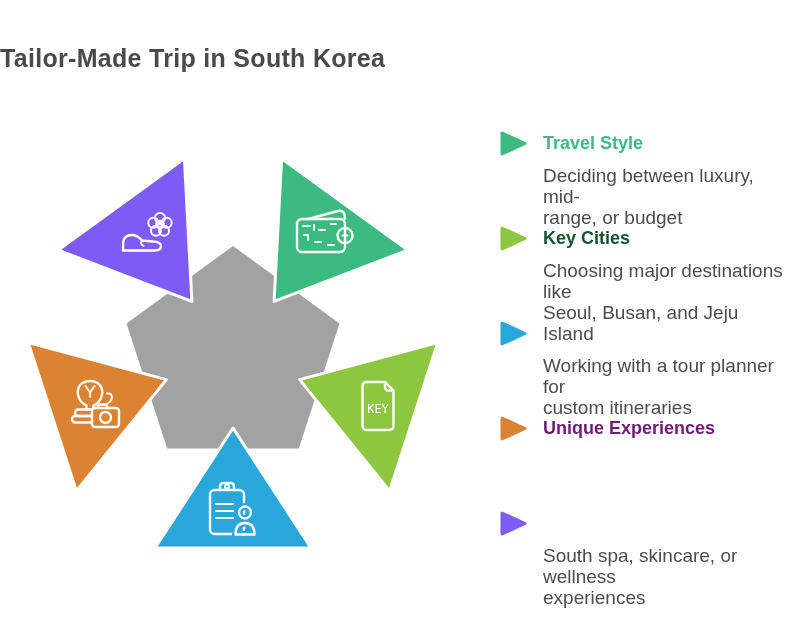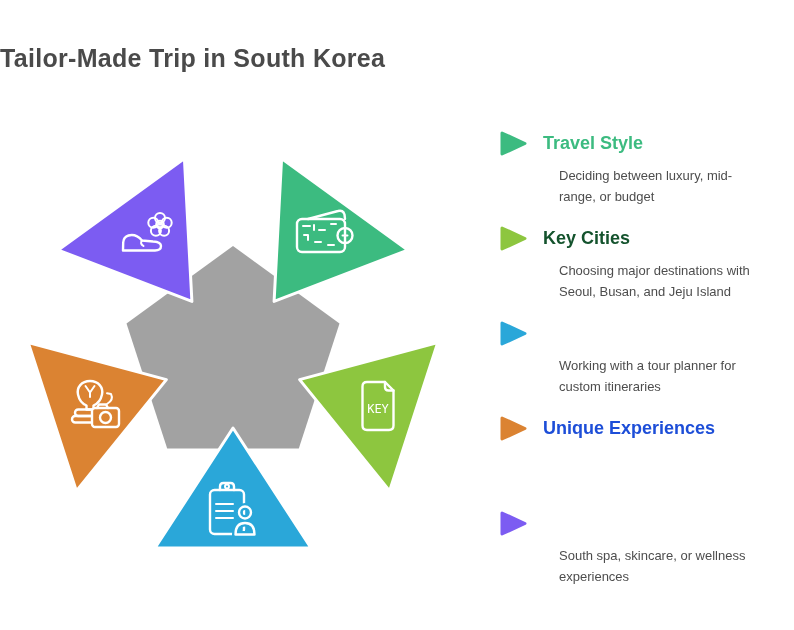--- a/index.html
+++ b/index.html
@@ -13,21 +13,21 @@
   }
   .diagram{position:absolute;left:0;top:130px;}
   .icn{stroke:#ffffff;fill:none;stroke-width:2.4;stroke-linecap:round;stroke-linejoin:round;}
   .icn-thin{stroke:#ffffff;fill:none;stroke-width:2;stroke-linecap:round;stroke-linejoin:round;}
   .tri{stroke:#ffffff;stroke-width:3;stroke-linejoin:round;}
   .legend{position:absolute;left:500px;top:4px;width:294px;height:630px;}
   .legend-item{position:absolute;left:0;width:294px;}
   .legend-head{display:flex;align-items:center;}
   .legend-bullet{flex:0 0 auto;display:block;}
   .legend-label{margin-left:16px;font-size:18px;font-weight:bold;line-height:25px;white-space:nowrap;}
-  .legend-desc{margin-left:59px;margin-top:9px;font-size:13px;line-height:21px;color:#4d4d4d;white-space:pre-line;}
+  .legend-desc{margin-left:43px;margin-top:9px;font-size:19px;line-height:21px;color:#4d4d4d;white-space:pre-line;}
   .key-text{font-family:"DejaVu Sans Mono", monospace;font-size:12px;fill:#ffffff;stroke:none;}
 </style>
 </head>
 <body>
 
 <h1 class="page-title">Tailor-Made Trip in South Korea</h1>
 
 <svg class="diagram" width="470" height="445" viewBox="0 0 470 445" xmlns="http://www.w3.org/2000/svg">
 
   <polygon points="233,116 339.5,193.4 298.8,318.6 167.2,318.6 126.5,193.4" fill="#a2a2a2"></polygon>
@@ -117,40 +117,40 @@
 range, or budget</div>
   </div>
 
   <div class="legend-item" style="top:222px;">
     <div class="legend-head">
       <svg class="legend-bullet" width="27" height="25" viewBox="0 0 27 25">
         <polygon points="2,2 25,12.5 2,23" stroke-linejoin="round" stroke-width="3" fill="#8dc63f" stroke="#8dc63f"></polygon>
       </svg>
       <div class="legend-label" style="color: #14532d;">Key Cities</div>
     </div>
-    <div class="legend-desc">Choosing major destinations with
+    <div class="legend-desc">Choosing major destinations like
 Seoul, Busan, and Jeju Island</div>
   </div>
 
   <div class="legend-item" style="top:317px;">
     <div class="legend-head">
       <svg class="legend-bullet" width="27" height="25" viewBox="0 0 27 25">
         <polygon points="2,2 25,12.5 2,23" stroke-linejoin="round" stroke-width="3" fill="#2aa7d9" stroke="#2aa7d9"></polygon>
       </svg>
     </div>
     <div class="legend-desc">Working with a tour planner for
 custom itineraries</div>
   </div>
 
   <div class="legend-item" style="top:412px;">
     <div class="legend-head">
       <svg class="legend-bullet" width="27" height="25" viewBox="0 0 27 25">
         <polygon points="2,2 25,12.5 2,23" stroke-linejoin="round" stroke-width="3" fill="#db8332" stroke="#db8332"></polygon>
       </svg>
-      <div class="legend-label" style="color: #1d4ed8;">Unique Experiences</div>
+      <div class="legend-label" style="color: #701a75;">Unique Experiences</div>
     </div>
   </div>
 
   <div class="legend-item" style="top:507px;">
     <div class="legend-head">
       <svg class="legend-bullet" width="27" height="25" viewBox="0 0 27 25">
         <polygon points="2,2 25,12.5 2,23" stroke-linejoin="round" stroke-width="3" fill="#7c5cf2" stroke="#7c5cf2"></polygon>
       </svg>
     </div>
     <div class="legend-desc">South spa, skincare, or wellness

